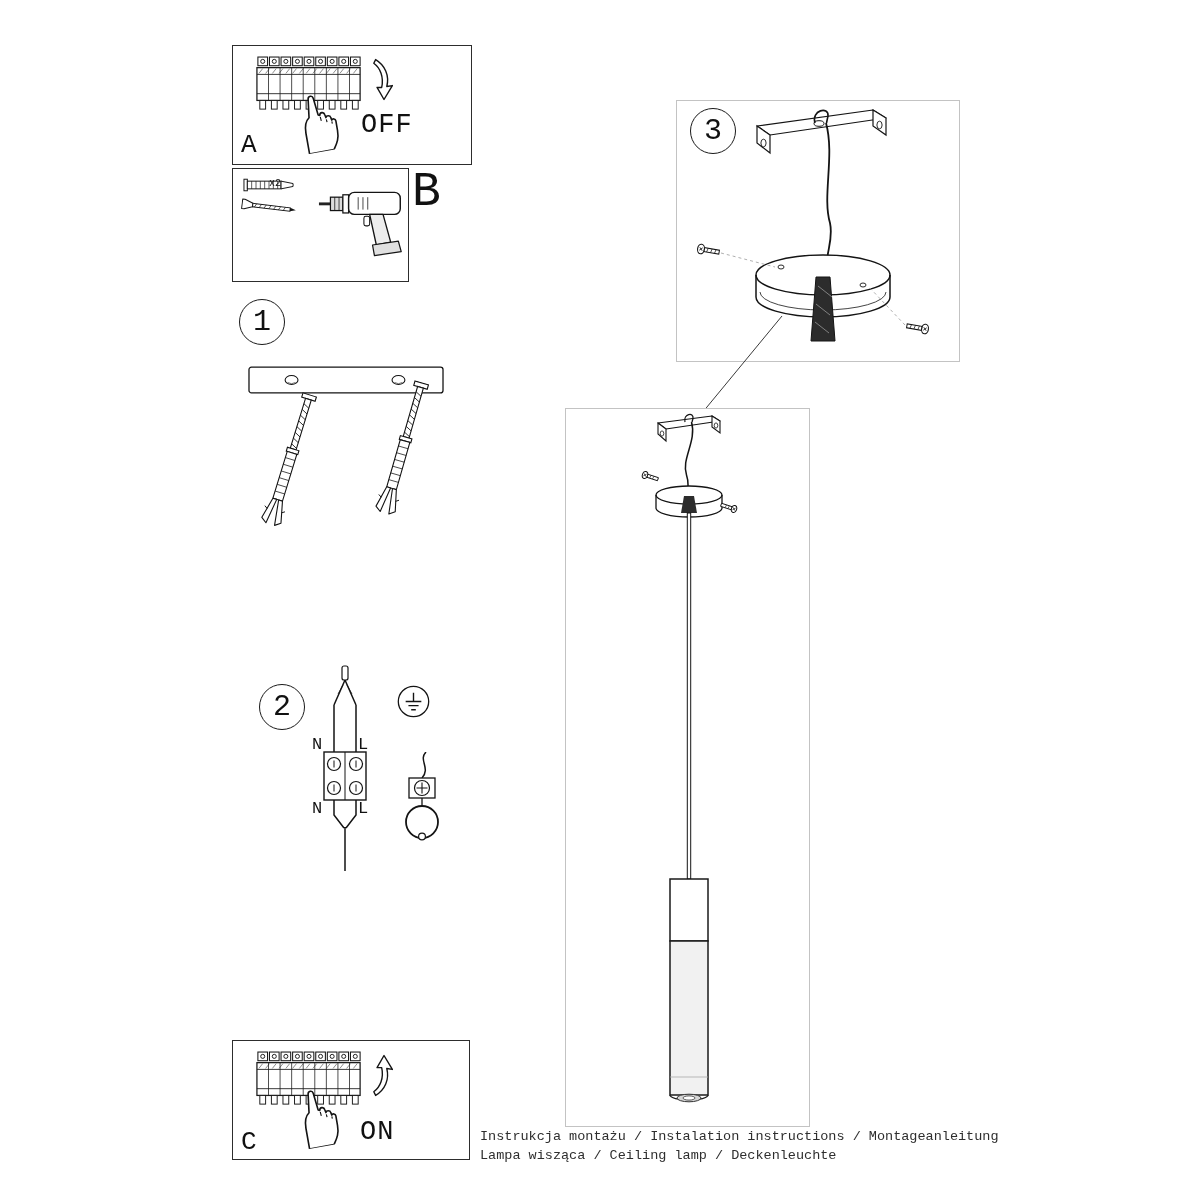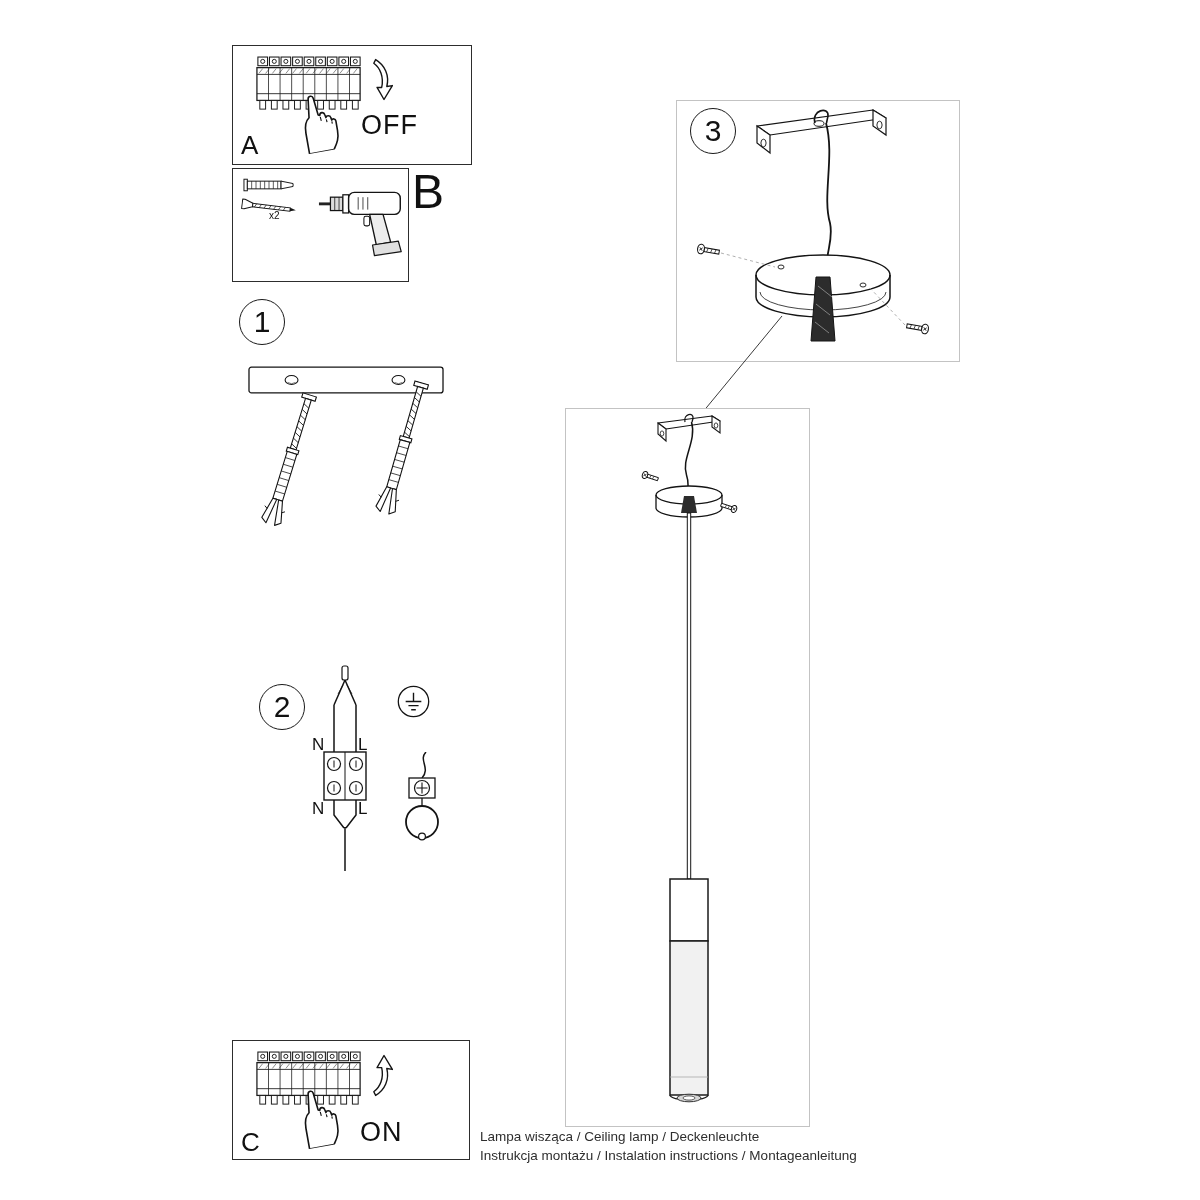--- a/index.html
+++ b/index.html
@@ -1,17 +1,17 @@
 <!DOCTYPE html>
 <html><head>
 <meta charset="utf-8">
 <style>
   html,body{margin:0;padding:0;background:#fff;}
   .page{position:relative;width:1200px;height:1176px;background:#fff;overflow:hidden;
-        font-family:Liberation Sans, sans-serif;color:#111;}
+        font-family:Liberation Mono, monospace;color:#111;}
   .abs{position:absolute;}
   .panel{position:absolute;border:1.5px solid #2d2d2d;background:#fff;}
   .lightbox{position:absolute;border:1px solid #c3c3c3;background:#fff;}
   .circle-num{position:absolute;width:44px;height:44px;border:1.6px solid #1a1a1a;border-radius:50%;
               display:flex;align-items:center;justify-content:center;font-size:30px;line-height:1;}
   .big-letter{font-size:26px;line-height:1;}
   .huge-letter{font-size:48px;line-height:1;}
   .action-label{font-size:27px;letter-spacing:1px;line-height:1;}
   .wire-label{font-size:17px;line-height:1;}
   .qty-label{font-size:10px;line-height:1;}
@@ -74,21 +74,21 @@
     <span class="abs big-letter" style="left:8px;top:86px;">A</span>
   </div>
 
   <div class="panel" style="left:232px;top:168px;width:175px;height:112px;">
     <svg class="abs" style="left:10px;top:8px;" width="52" height="16" viewBox="0 0 54 16">
       <rect x="1" y="2" width="3.5" height="12" fill="#fff" stroke="#141414" stroke-width="1"></rect>
       <rect x="4.5" y="4" width="35" height="8" fill="#fff" stroke="#141414" stroke-width="1"></rect>
       <path d="M9 4 V12 M13.5 4 V12 M18 4 V12 M22.5 4 V12 M27 4 V12 M31.5 4 V12 M36 4 V12" stroke="#141414" stroke-width="0.7"></path>
       <path d="M39.5 4 L52 6.5 L52 9.5 L39.5 12 Z" fill="#fff" stroke="#141414" stroke-width="1"></path>
     </svg>
-    <span class="abs qty-label" style="left:36px;top:42px;">x2</span>
+    <span class="abs qty-label" style="left:36px;top:10px;">x2</span>
     <svg class="abs" style="left:8px;top:32px;transform:rotate(7deg);" width="56" height="12" viewBox="0 0 58 12">
       <path d="M1 1 L3.5 1 L12 4.2 L12 7.8 L3.5 11 L1 11 Z" fill="#fff" stroke="#141414" stroke-width="1" stroke-linejoin="round"></path>
       <rect x="12" y="4.2" width="39" height="3.6" fill="#fff" stroke="#141414" stroke-width="1"></rect>
       <path d="M16 4.2 L14 7.8 M21 4.2 L19 7.8 M26 4.2 L24 7.8 M31 4.2 L29 7.8 M36 4.2 L34 7.8 M41 4.2 L39 7.8 M46 4.2 L44 7.8" stroke="#141414" stroke-width="0.7"></path>
       <path d="M51 4.2 L57 6 L51 7.8 Z" fill="#141414"></path>
     </svg>
     <svg class="abs" style="left:85px;top:8px;" width="88" height="92" viewBox="0 0 92 92">
       <rect x="1" y="24.5" width="12" height="3" fill="#222"></rect>
       <rect x="13" y="19" width="13" height="14" fill="#dcdcdc" stroke="#141414" stroke-width="1.3"></rect>
       <path d="M17.5 19 V33 M22 19 V33" stroke="#141414" stroke-width="0.8"></path>
@@ -289,17 +289,17 @@
       <path d="M20.7 22 L21 25.5 M25.5 25 L25.7 27.5 M29.9 27.5 L30 29.5" stroke="#141414" stroke-width="1" fill="none"></path>
     </svg>
     <svg class="abs" style="left:138px;top:10px;transform:scaleY(-1);" width="26" height="48" viewBox="0 0 28 48">
       <path d="M5 2 C15 8 20 19 17 31 L23 30 L14 45 L6.5 32 L11.5 32 C14 21 10 11 3 6 Z" fill="#fff" stroke="#141414" stroke-width="1.5" stroke-linejoin="round"></path>
     </svg>
     <span class="abs action-label" style="left:127px;top:78px;">ON</span>
     <span class="abs big-letter" style="left:8px;top:88px;">C</span>
   </div>
 
   <div class="abs footer-text" style="left:480px;top:1127px;">
+    <div>Instrukcja montażu / Instalation instructions / Montageanleitung</div>
     <div>Lampa wisząca / Ceiling lamp / Deckenleuchte</div>
-    <div>Instrukcja montażu / Instalation instructions / Montageanleitung</div>
   </div>
 
 </div>
 
 </body></html>

